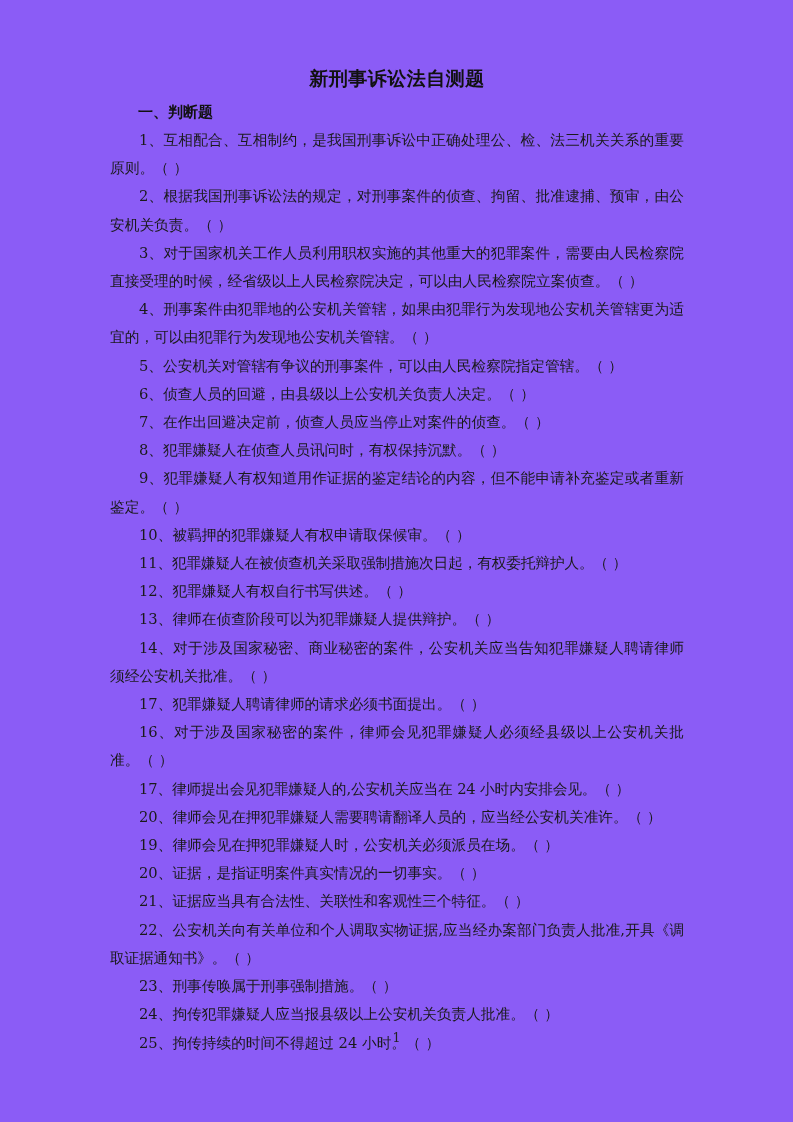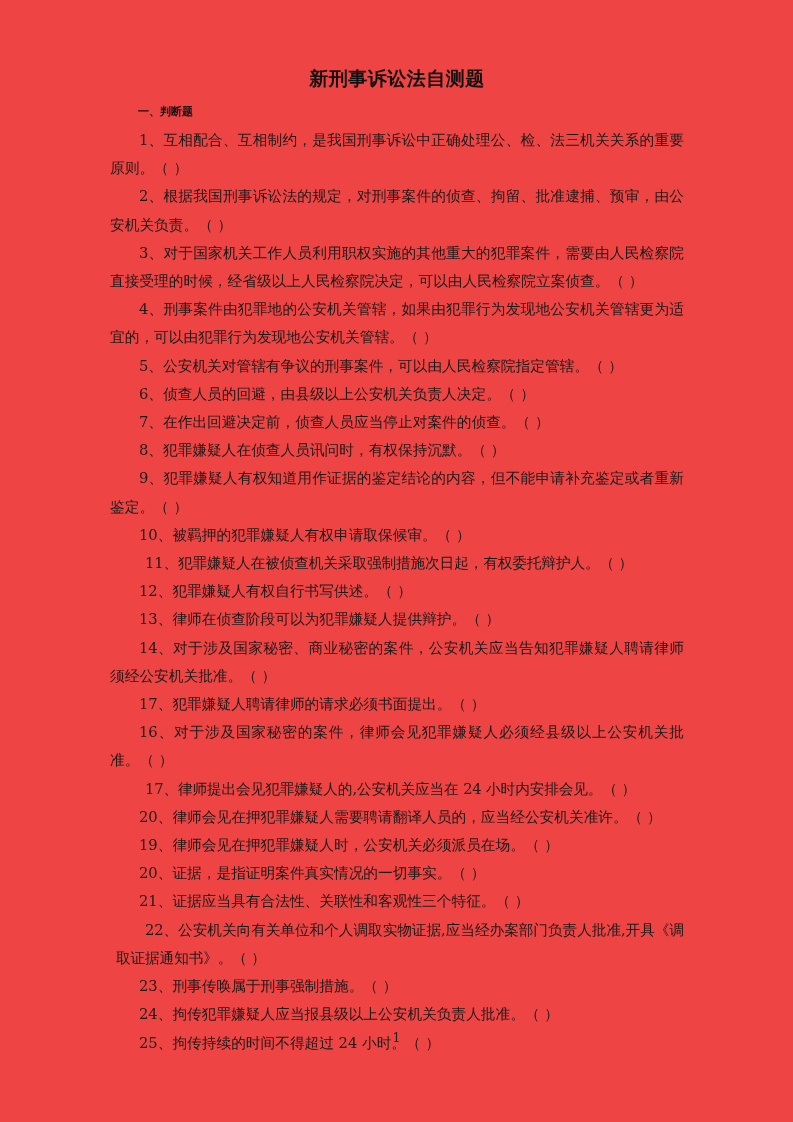--- a/index.html
+++ b/index.html
@@ -5,42 +5,42 @@
 <style>
   html, body {
     margin: 0;
     padding: 0;
     background: #ffffff;
   }
   .page {
     position: relative;
     width: 793px;
     height: 1122px;
-    background: #ef4444;
+    background: #8b5cf6;
     overflow: hidden;
     font-family: "DejaVu Serif", "Liberation Serif", serif;
     color: #1a1a1a;
   }
   .doc-body {
     position: absolute;
     left: 110px;
     top: 62px;
     width: 574px;
   }
   .doc-title {
     font-size: 19px;
     font-weight: bold;
     text-align: center;
     letter-spacing: 0.5px;
     line-height: 32px;
     margin: 0 0 4px 0;
     color: #111;
   }
   .section-heading {
-    font-size: 11px;
+    font-size: 15px;
     font-weight: bold;
     line-height: 28px;
     margin: 0;
     text-indent: 28px;
     color: #111;
   }
   .q-list {
     margin: 0;
     padding: 0;
     list-style: none;
@@ -50,21 +50,20 @@
     line-height: 28.2px;
     text-align: justify;
     text-justify: inter-ideograph;
     text-indent: 29px;
     margin: 0;
     word-break: break-all;
     color: #1a1a1a;
   }
   .q-item.tight {
     letter-spacing: -0.15px;
-    margin-left: 6px;
   }
   .page-number {
     position: absolute;
     left: 0;
     right: 0;
     top: 1030px;
     text-align: center;
     font-size: 12.5px;
     line-height: 16px;
     color: #222;

